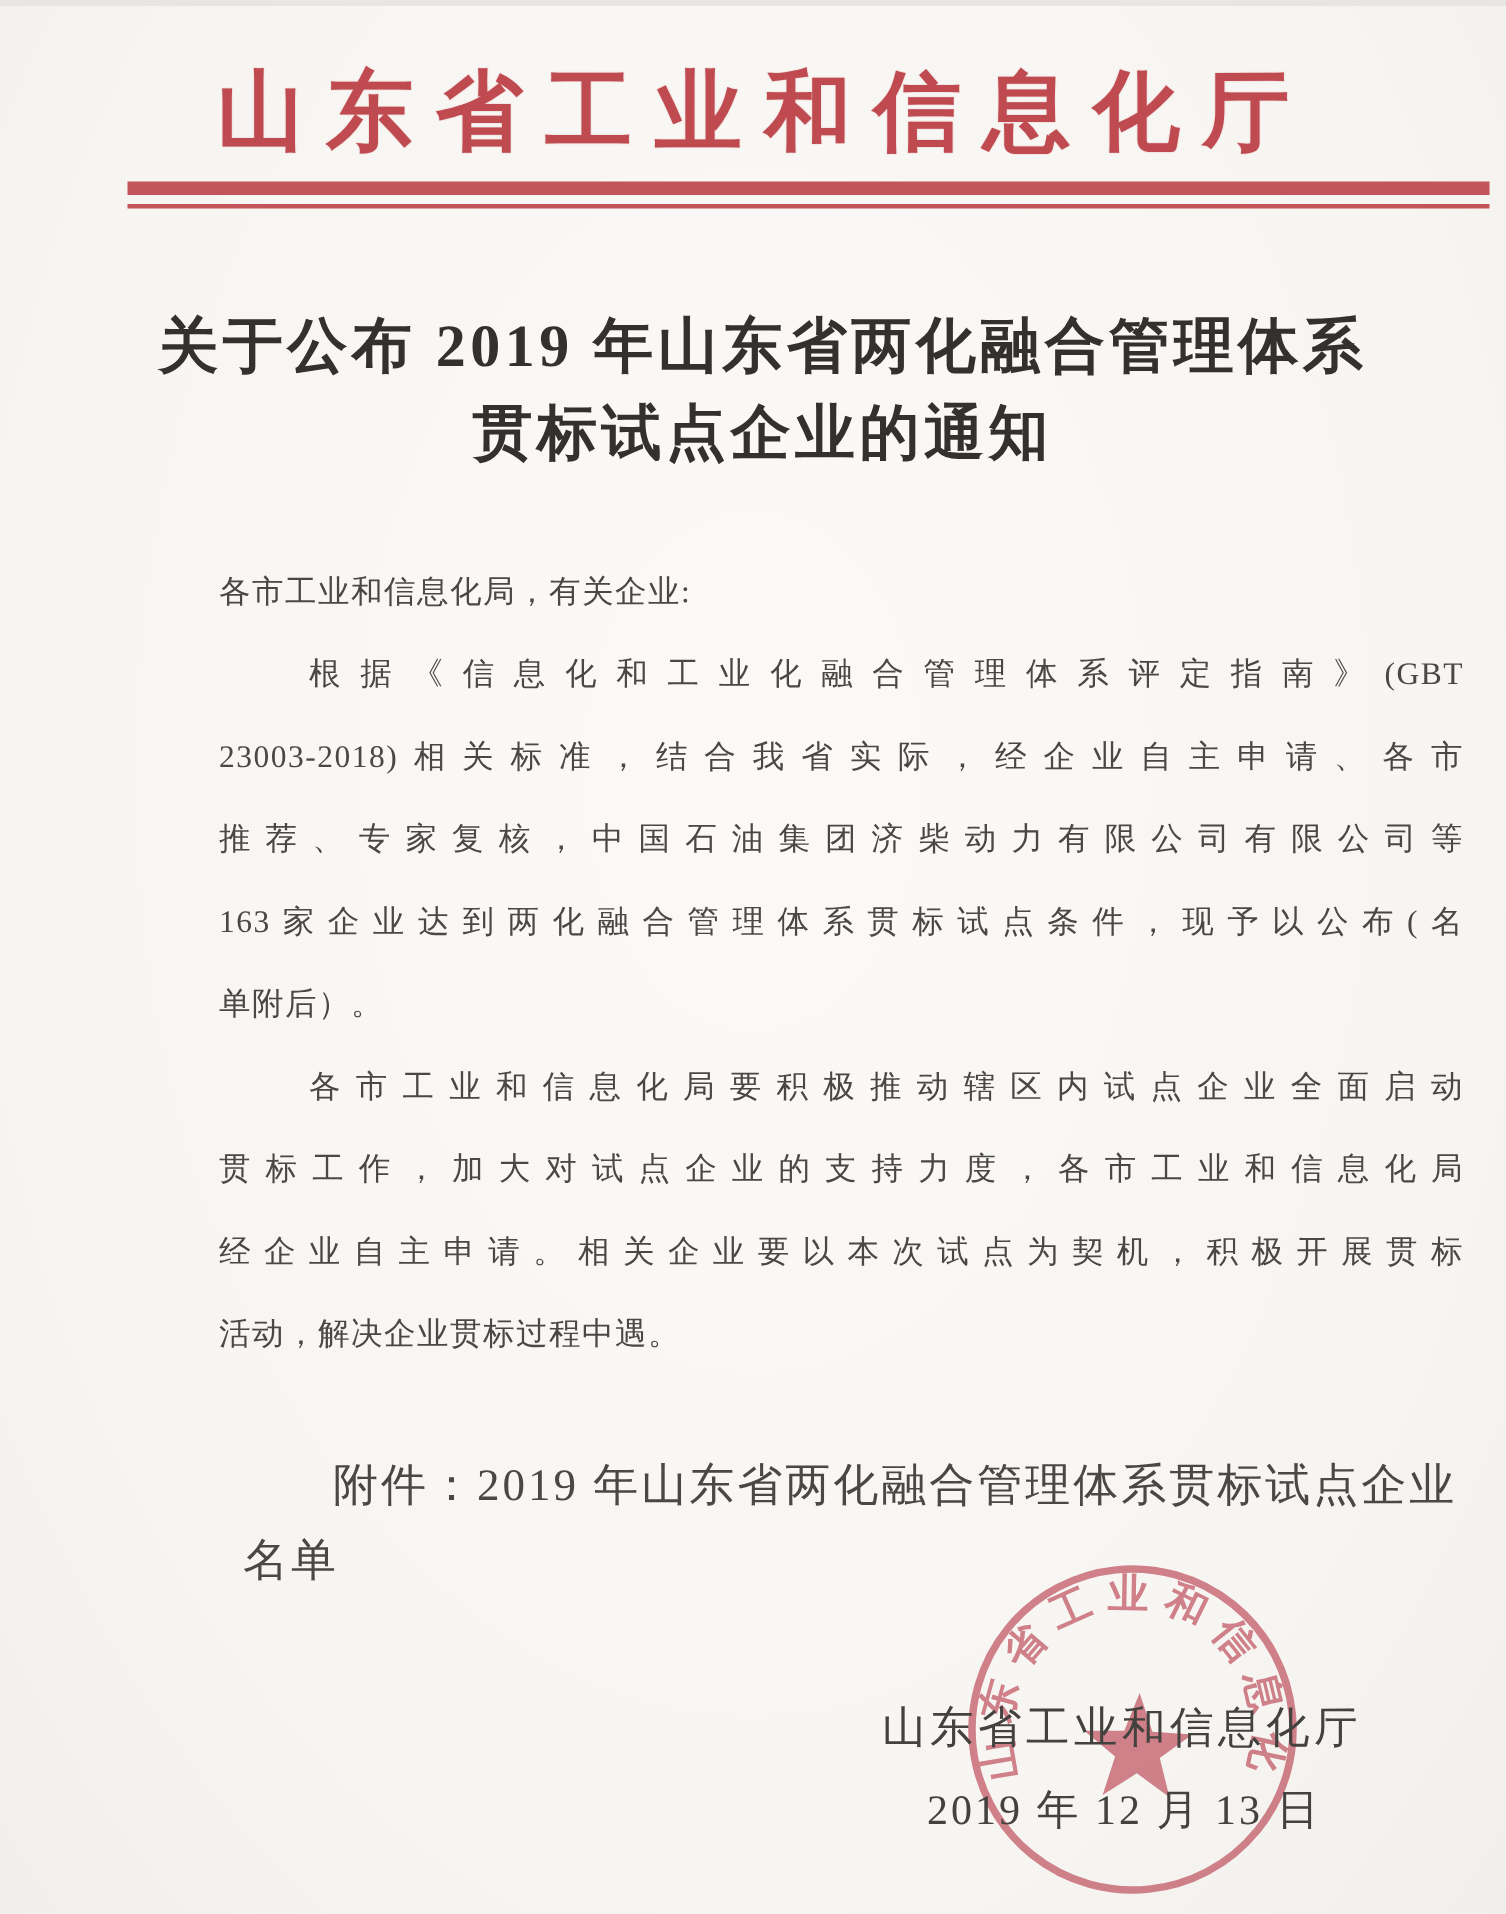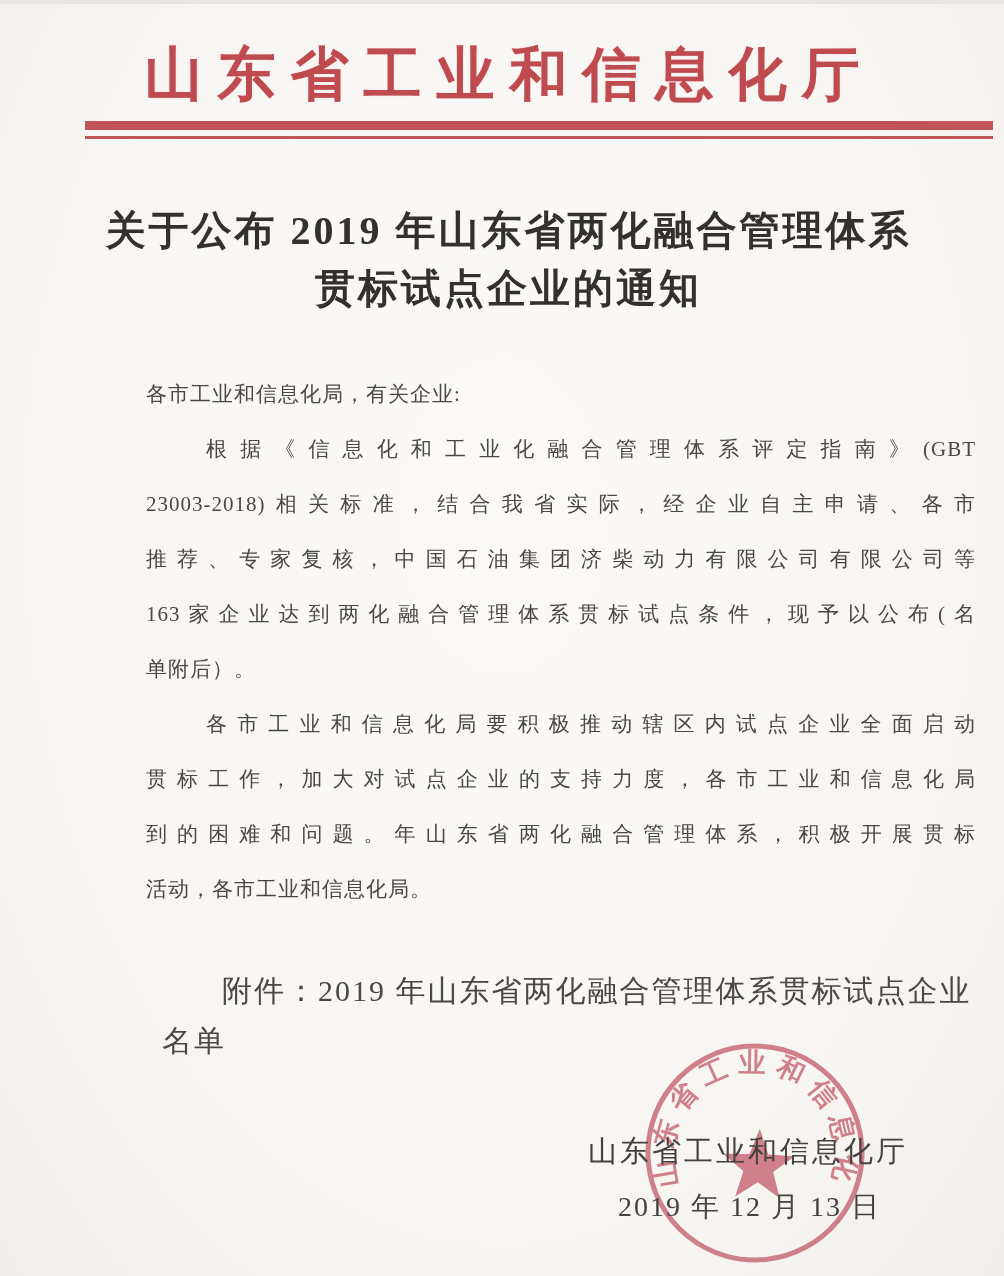--- a/index.html
+++ b/index.html
@@ -141,22 +141,22 @@
 
   <div class="body-block">
     <div class="body-line">各市工业和信息化局，有关企业:</div>
     <div class="body-line indent fill">根据《信息化和工业化融合管理体系评定指南》(GBT</div>
     <div class="body-line fill">23003-2018)相关标准，结合我省实际，经企业自主申请、各市</div>
     <div class="body-line fill">推荐、专家复核，中国石油集团济柴动力有限公司有限公司等</div>
     <div class="body-line fill">163家企业达到两化融合管理体系贯标试点条件，现予以公布(名</div>
     <div class="body-line">单附后）。</div>
     <div class="body-line indent fill">各市工业和信息化局要积极推动辖区内试点企业全面启动</div>
     <div class="body-line fill">贯标工作，加大对试点企业的支持力度，各市工业和信息化局</div>
-    <div class="body-line fill">到的困难和问题。年山东省两化融合管理体系，积极开展贯标</div>
-    <div class="body-line">活动，各市工业和信息化局。</div>
+    <div class="body-line fill">经企业自主申请。相关企业要以本次试点为契机，积极开展贯标</div>
+    <div class="body-line">活动，解决企业贯标过程中遇。</div>
   </div>
 
   <div class="attachment">附件：2019 年山东省两化融合管理体系贯标试点企业名单</div>
 
   <svg class="seal" viewBox="-119 -119 238 238">
     <g transform="rotate(-6)">
       <circle r="107" fill="none" stroke="#c4606c" stroke-width="5"></circle>
       <path id="sealArc" d="M -74 36 A 82 82 0 1 1 74 36" fill="none"></path>
       <text font-size="27" fill="#c4606c" letter-spacing="9">
         <textPath href="#sealArc" startOffset="4%">山东省工业和信息化厅</textPath>

